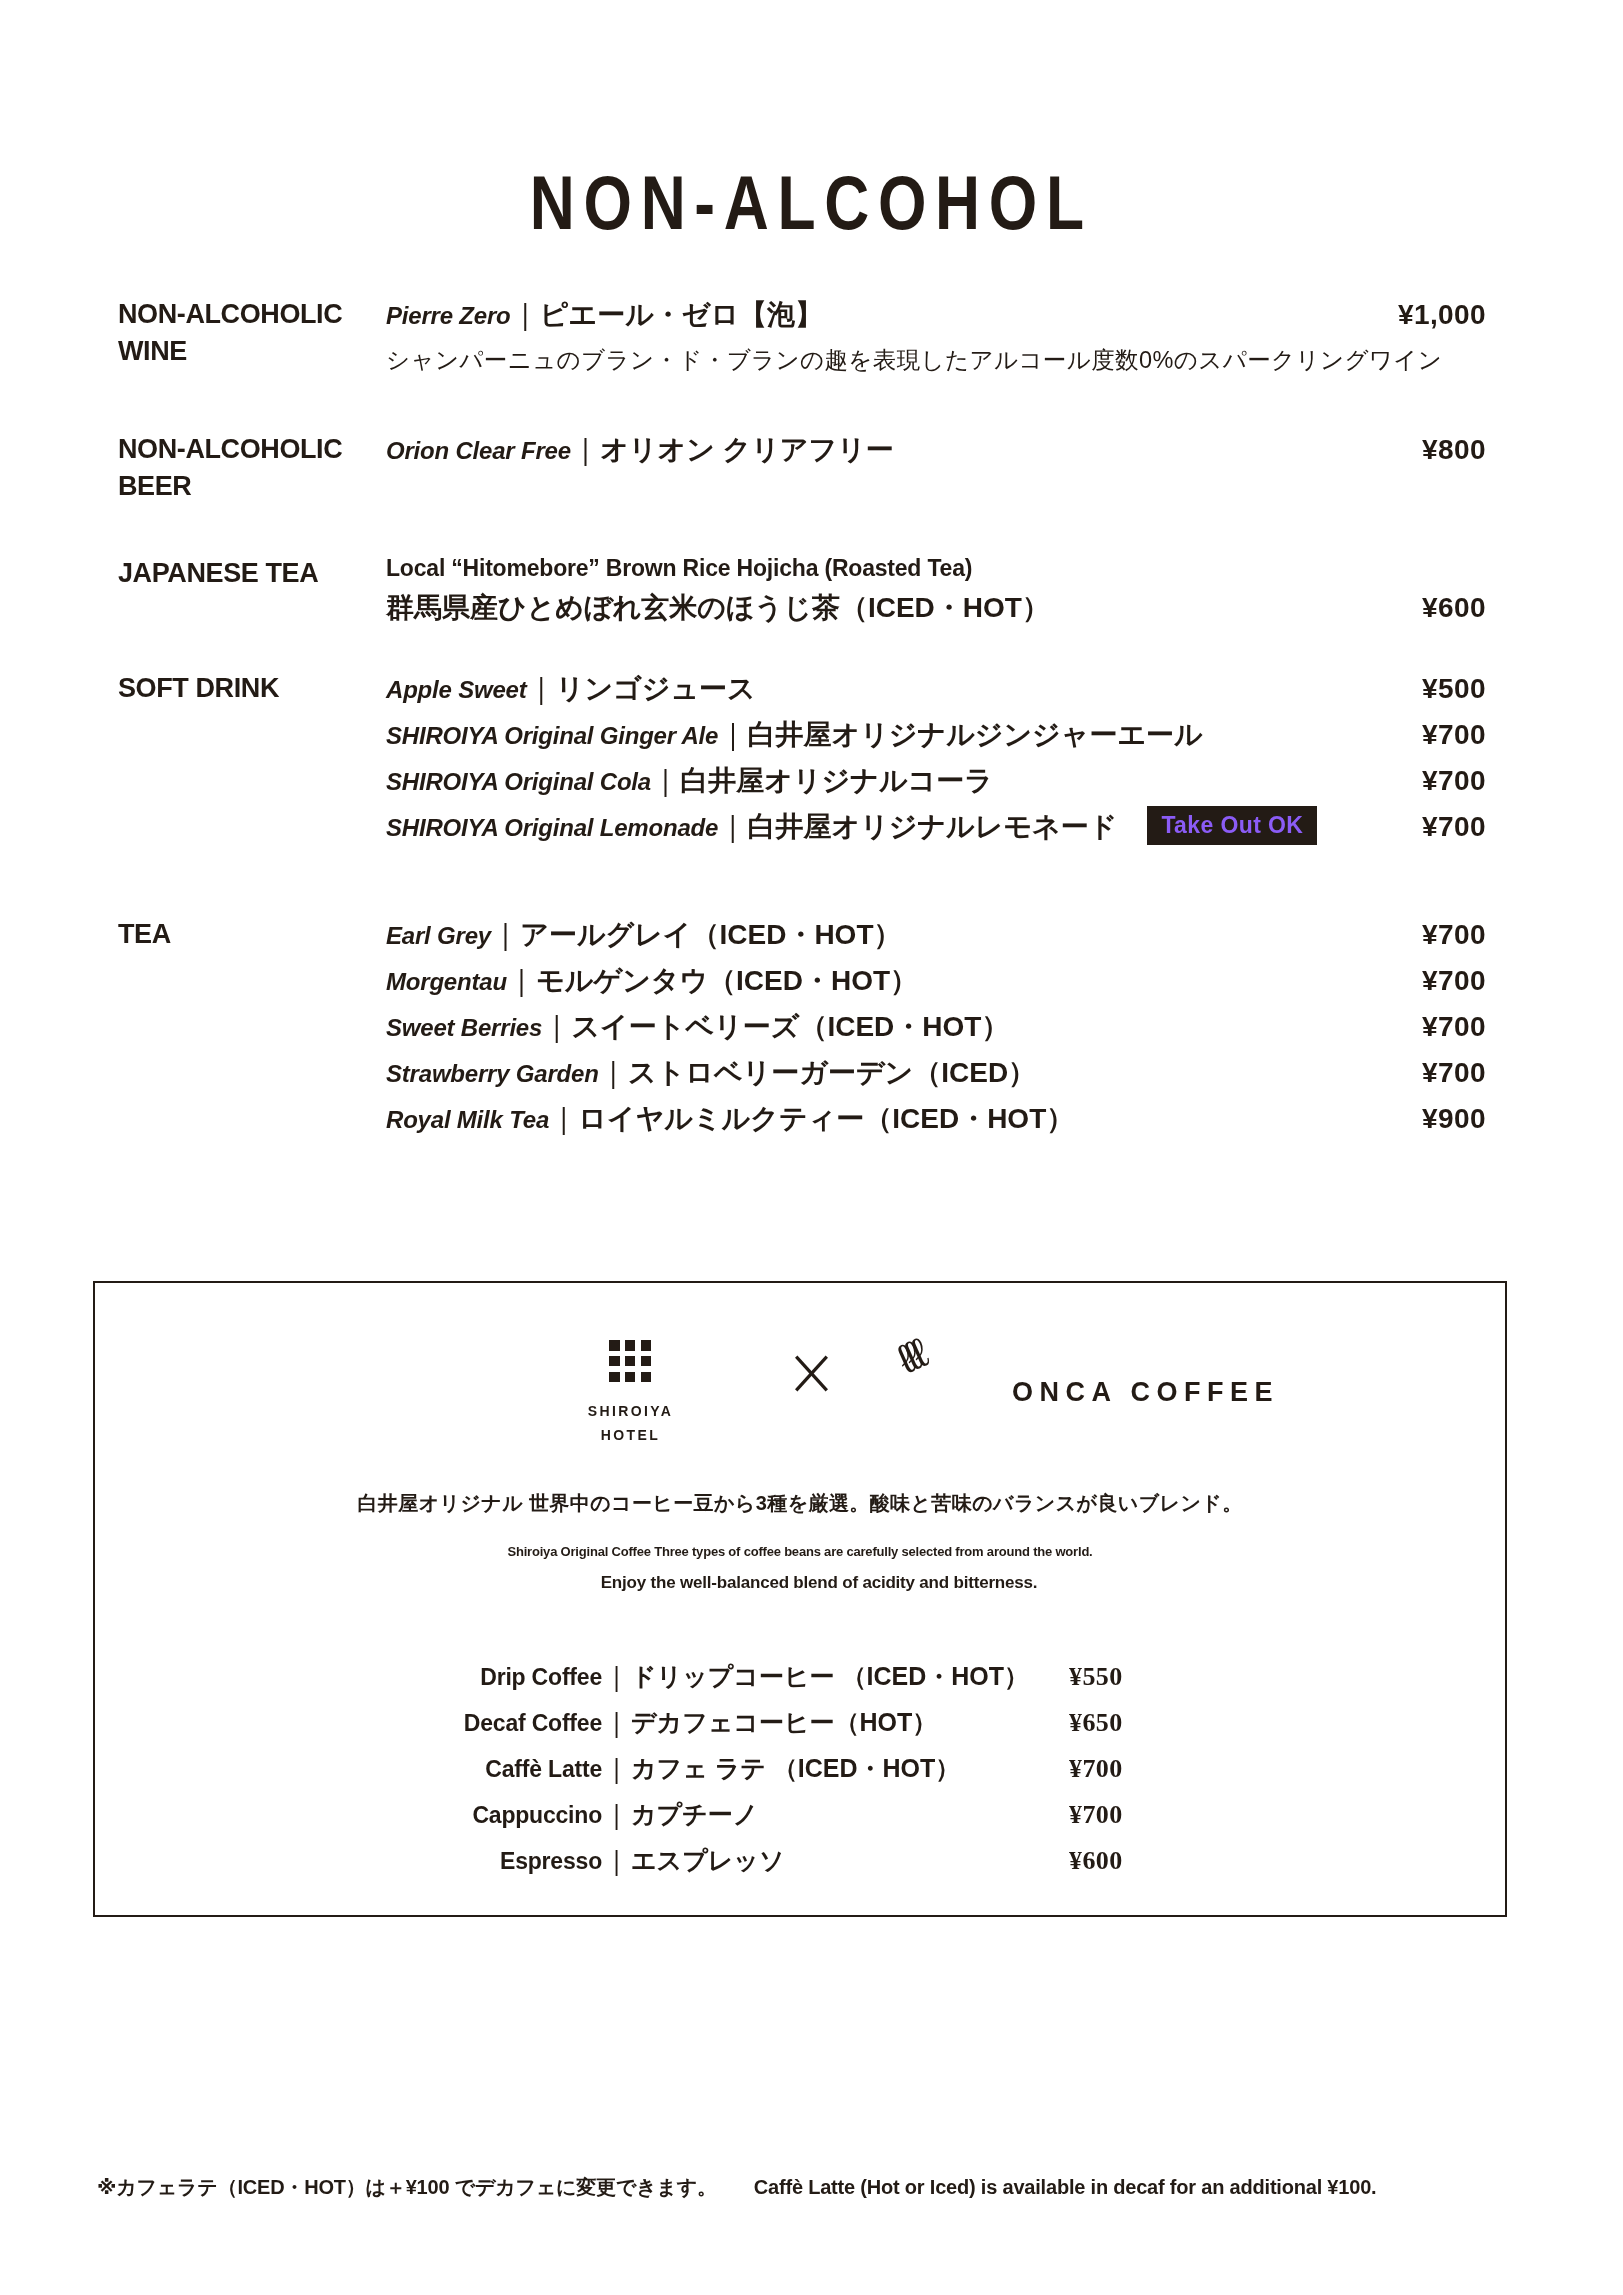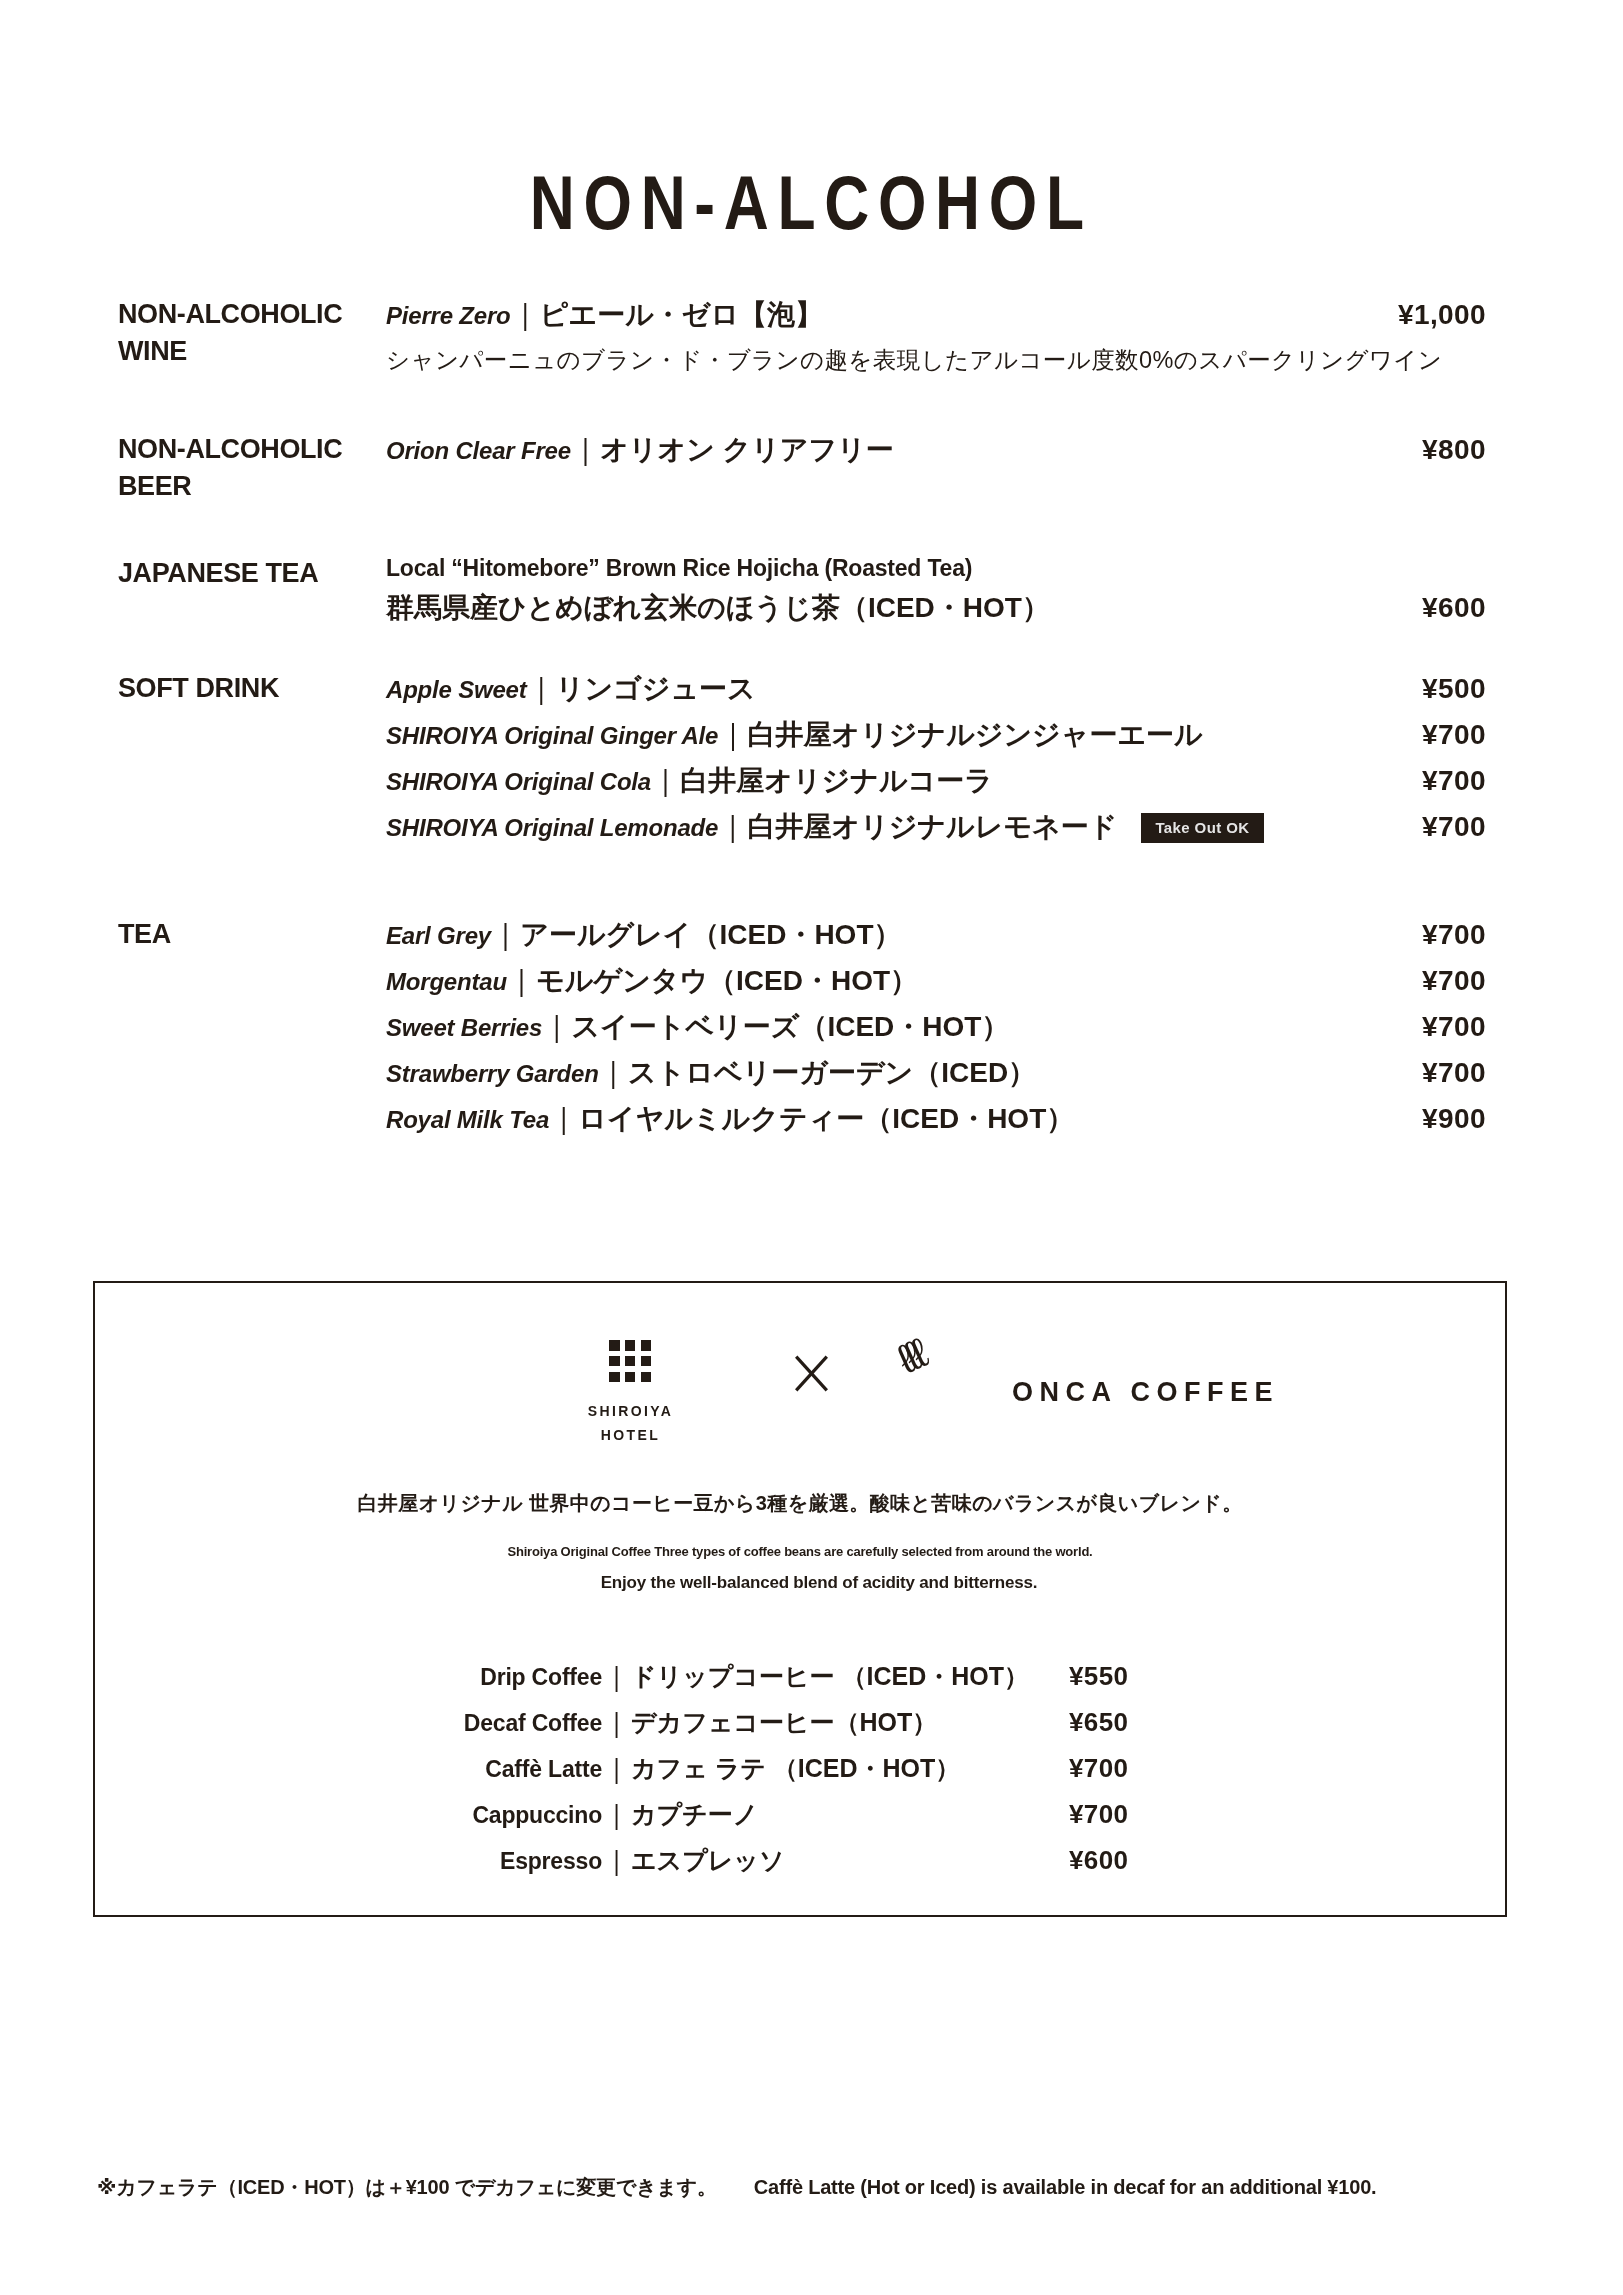--- a/index.html
+++ b/index.html
@@ -24,23 +24,23 @@
   .item-row { display:flex; align-items:baseline; white-space:nowrap; }
   .rh57 .item-row { height:46px; }
   .i-en  { font-size:24px; font-weight:700; letter-spacing:-0.2px;font-style:italic; }
   .i-sep { font-size:25px; font-weight:400; margin:0 11.4px; transform:scaleY(1.15); }
   .i-jp  { font-size:28px; font-weight:700; }
   .i-price { margin-left:auto; font-size:28px; font-weight:700; letter-spacing:0.4px; }
   .i-desc { font-size:23.5px; font-weight:400; letter-spacing:0.4px; margin-top:9.7px; white-space:nowrap; }
   .i-en-block { font-size:23px; font-weight:700; letter-spacing:-0.2px; }
   .jt-row2 { display:flex; align-items:baseline; margin-top:7px; }
   .takeout-badge {
-    display:inline-block; background:#231b15; color:#e5e5e5;
-    font-size:15px; font-weight:700; letter-spacing:0.4px;
-    padding:5.7px 14px; margin-left:24px; position:relative; top:-3.2px; line-height:1.2;
+    display:inline-block; background:#231b15; color:#8b5cf6;
+    font-size:23px; font-weight:700; letter-spacing:0.4px;
+    padding:5.7px 14px; margin-left:30px; position:relative; top:-3.2px; line-height:1.2;
   }
   
   .coffee-box {
     position:absolute; left:93px; top:1281px; width:1414px; height:636px;
     border:2.4px solid #231b15; box-sizing:border-box;
   }
   .sq-grid { position:absolute; left:514px; top:57px; width:42px; height:42px;
     display:grid; grid-template-columns:repeat(3,10.6px); grid-template-rows:repeat(3,10.6px); gap:5.3px; }
   .sq-grid span { background:#231b15; display:block; }
   .shiroiya-txt { position:absolute; left:442px; top:120px; width:187px; text-align:center;
@@ -58,21 +58,21 @@
   .c-desc-en1 { position:absolute; left:0; top:261px; width:100%; text-align:center;
     font-size:13px; font-weight:700; letter-spacing:-0.2px; white-space:nowrap; }
   .c-desc-en2 { position:absolute; left:0; top:290px; width:100%; text-align:center;
     font-size:17px; font-weight:700; letter-spacing:-0.2px; white-space:nowrap;padding-left:19px; }
   .coffee-table { position:absolute; left:292px; top:377px; }
   .coffee-row { display:grid; grid-template-columns:215px 29px 438px auto;
     align-items:baseline; height:46px; white-space:nowrap; }
   .c-en { font-size:23px; font-weight:700; letter-spacing:-0.2px; text-align:right; }
   .c-sep { font-size:23.5px; font-weight:400; text-align:center; transform:scaleY(1.15); }
   .c-jp { font-size:25px; font-weight:700; }
-  .c-price { font-size:26px; font-weight:700; letter-spacing:0.4px; }
+  .c-price { font-size:26px; font-weight:700; letter-spacing:0.4px;font-family:Liberation Serif, serif; }
   
   .footer { position:absolute; left:97px; top:2174px; font-size:20px; font-weight:700;
     letter-spacing:-0.2px; white-space:nowrap; }
   .footer .gap { display:inline-block; width:37px; }
 </style>
 </head>
 <body>
 
 <div class="page">
 

